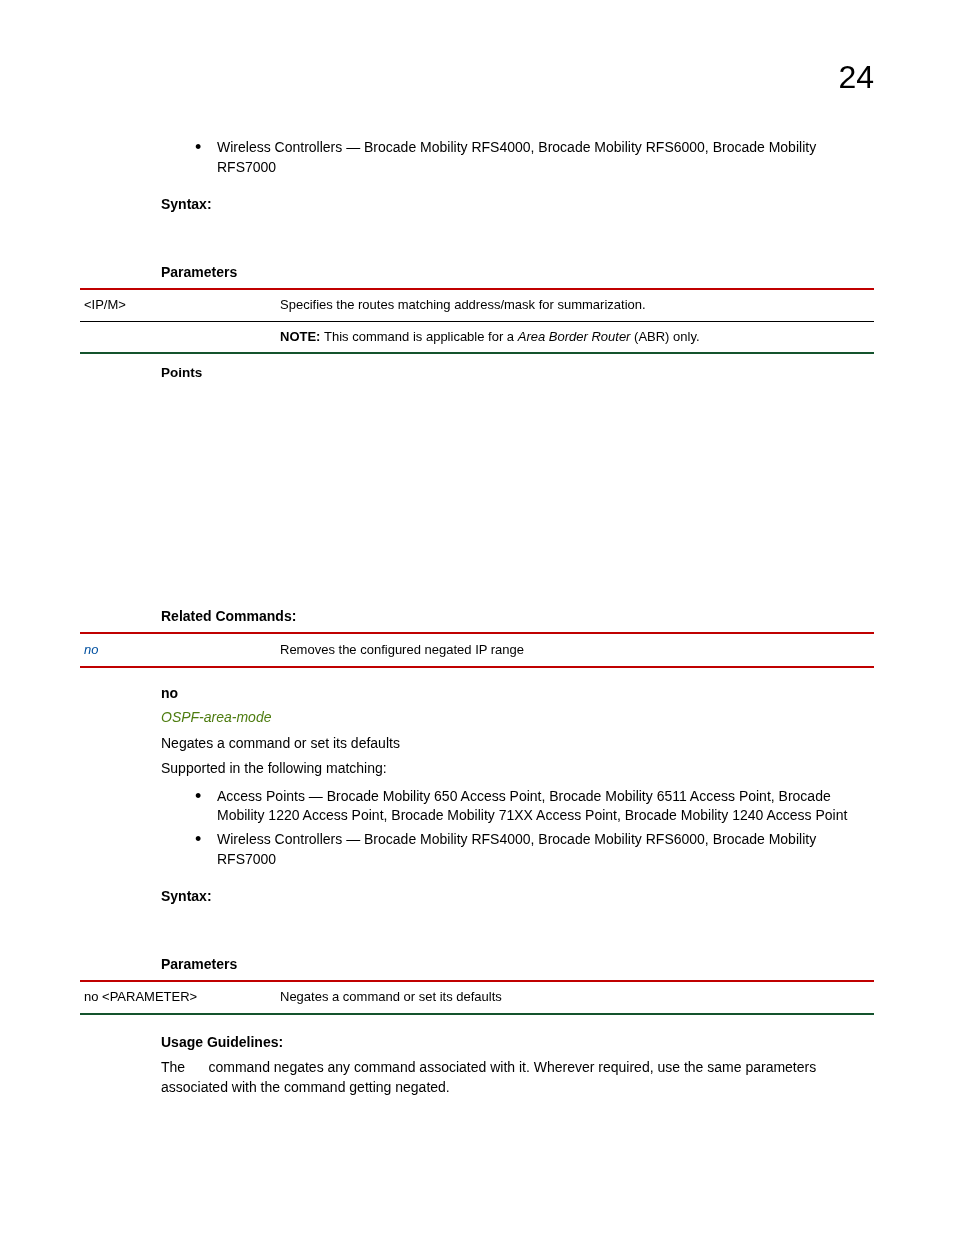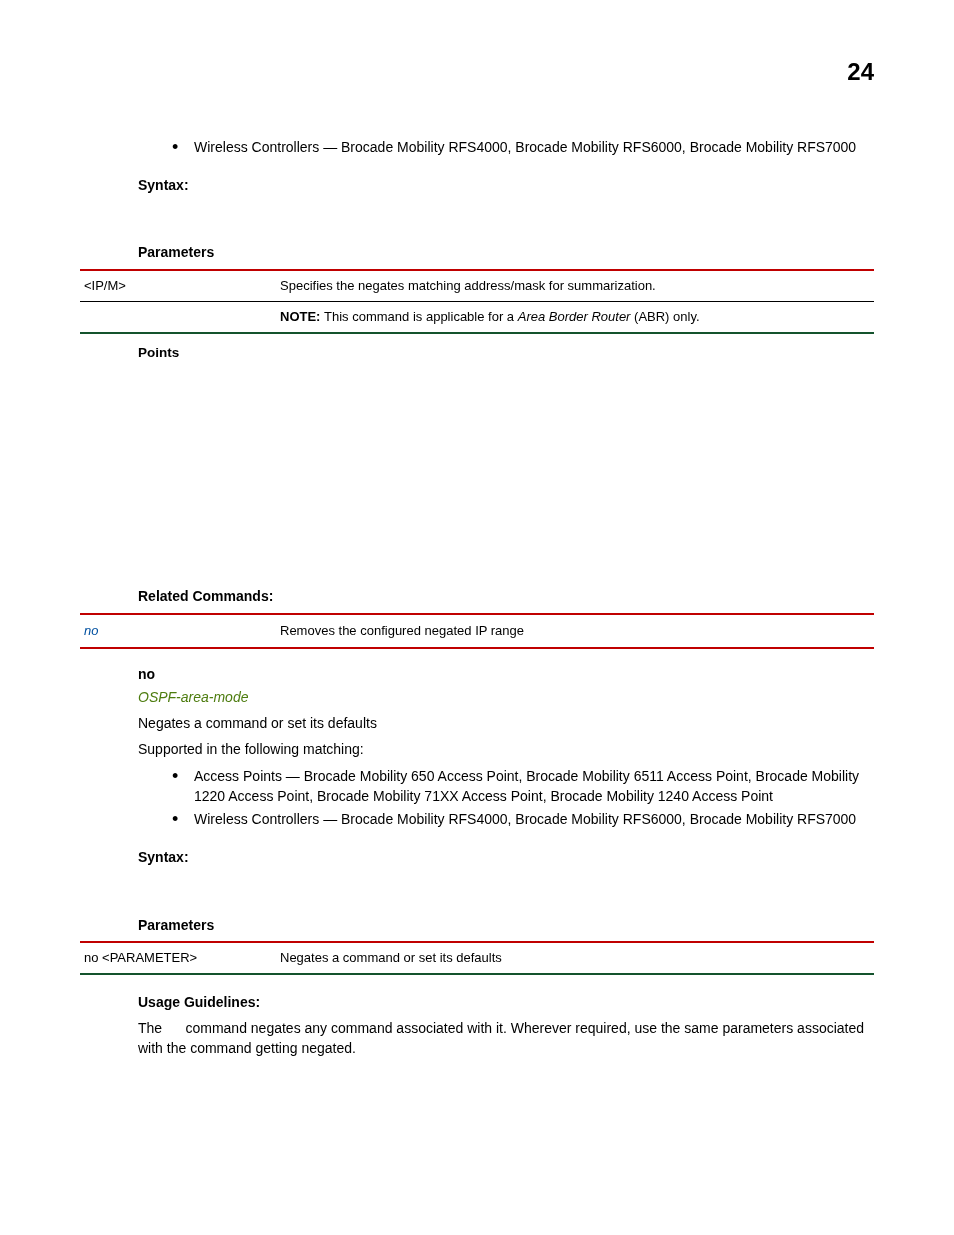--- a/index.html
+++ b/index.html
@@ -15,26 +15,26 @@
   .page {
     padding: 60px 80px 60px 80px;
     position: relative;
     box-sizing: border-box;
     min-height: 1235px;
   }
   .page-number {
     position: absolute;
     top: 55px;
     right: 80px;
-    font-size: 24px;
-    font-weight: bold;
+    font-size: 32px;
+    font-weight: normal;
     color: #000;
   }
   .content-indent {
-    margin-left: 58px;
+    margin-left: 81px;
   }
   ul.bullets {
     margin: 8px 0 12px 0;
     padding-left: 56px;
   }
   ul.bullets li {
     margin-bottom: 4px;
     list-style: none;
     position: relative;
     padding-left: 0;
@@ -147,21 +147,21 @@
     <div class="section-heading">Syntax:</div>
     <div class="syntax-gap"></div>
 
     <div class="section-heading">Parameters</div>
   </div>
 
   <table class="param-table">
     <tbody>
         <tr class="hdr">
       <td class="col1">&lt;IP/M&gt;</td>
-      <td class="col2">Specifies the negates matching address/mask for summarization.</td>
+      <td class="col2">Specifies the routes matching address/mask for summarization.</td>
     </tr>
     <tr class="mid end">
       <td class="col1"></td>
       <td class="col2">
         <span class="note-prefix">NOTE:  </span><span>This command is applicable for a </span><span class="italic">Area Border Router</span><span> (ABR) only.</span>
       </td>
     </tr>
   </tbody>
     </table>
 

